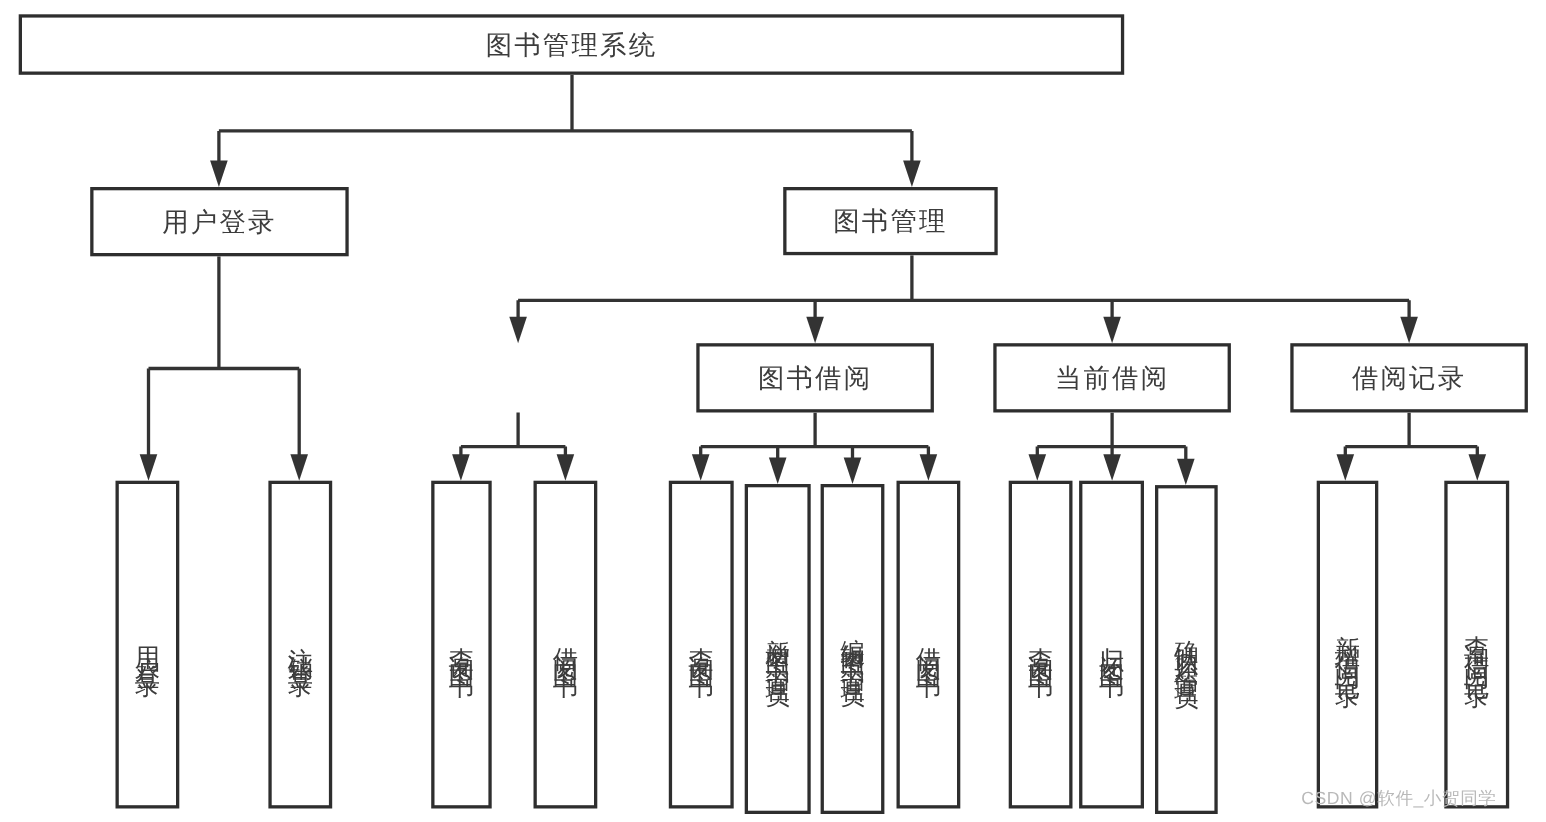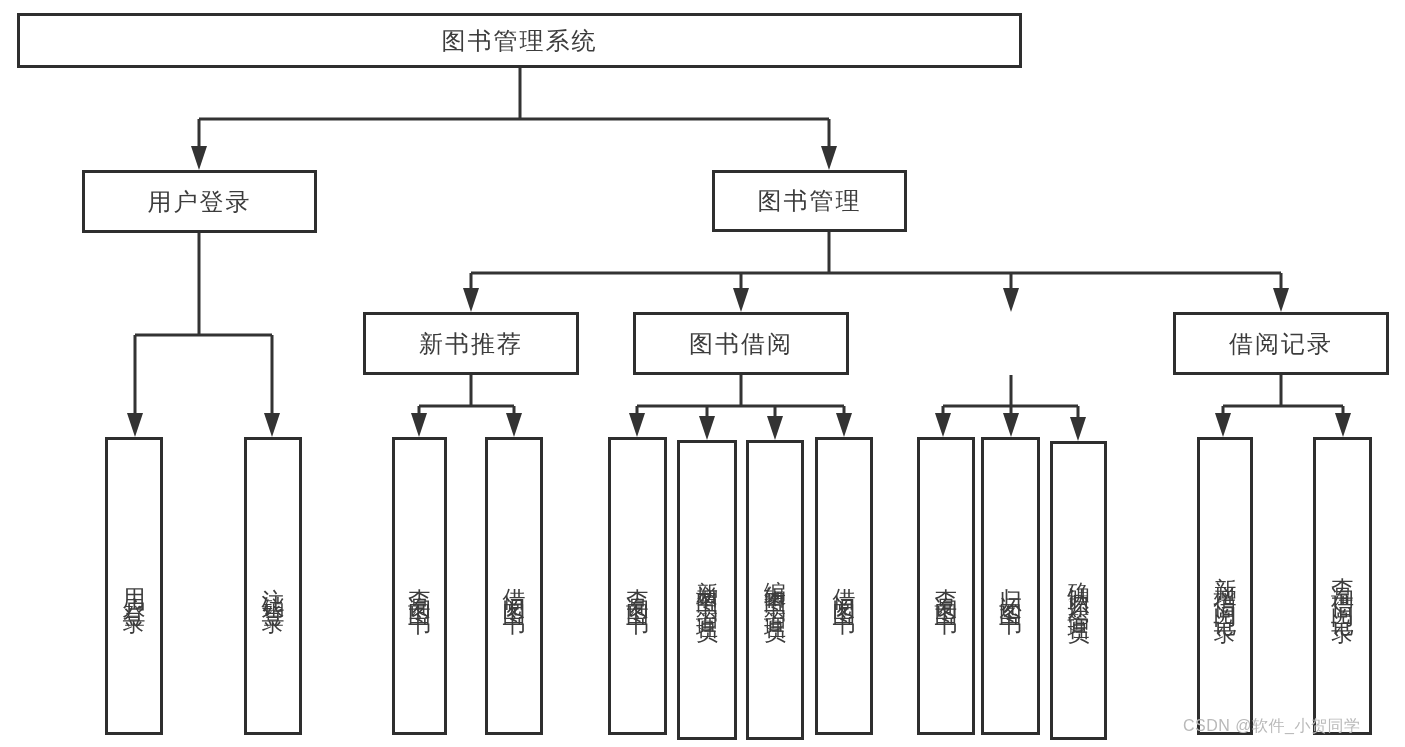--- a/index.html
+++ b/index.html
@@ -76,22 +76,22 @@
       <polygon points="1215,413 1231,413 1223,437"></polygon>
       <polygon points="1335,413 1351,413 1343,437"></polygon>
     </g>
   </svg>
 
   <div class="hbox" style="left:17px; top:13px; width:1005px; height:55px;">图书管理系统</div>
 
   <div class="hbox" style="left:82px; top:170px; width:235px; height:63px;">用户登录</div>
   <div class="hbox" style="left:712px; top:170px; width:195px; height:62px;">图书管理</div>
 
-  <div class="hbox" style="left:363px; top:312px; width:216px; height:63px;">新书推荐</div>
   <div class="hbox" style="left:633px; top:312px; width:216px; height:63px;">图书借阅</div>
+  <div class="hbox" style="left:903px; top:312px; width:216px; height:63px;">当前借阅</div>
   <div class="hbox" style="left:1173px; top:312px; width:216px; height:63px;">借阅记录</div>
 
   <div class="vbox" style="left:105px; top:437px; width:58px; height:298px;">
     <span>用户登录</span>
   </div>
   <div class="vbox" style="left:244px; top:437px; width:58px; height:298px;">
     <span>注销登录</span>
   </div>
 
   <div class="vbox" style="left:392px; top:437px; width:55px; height:298px;">

